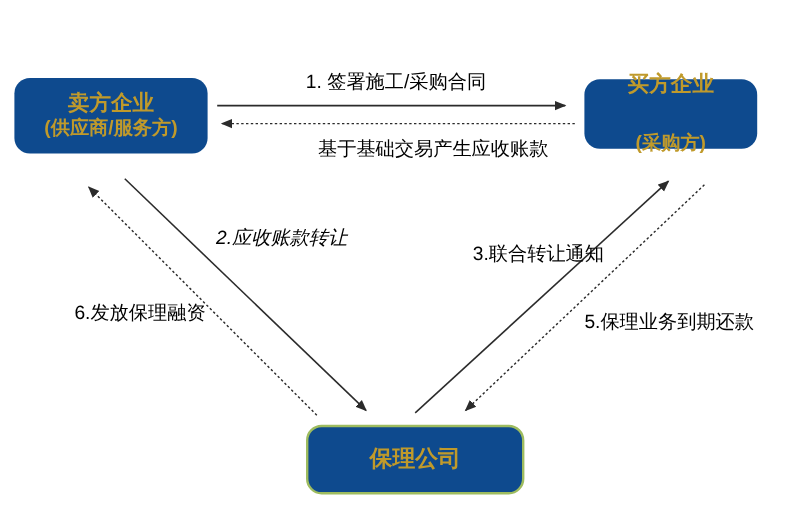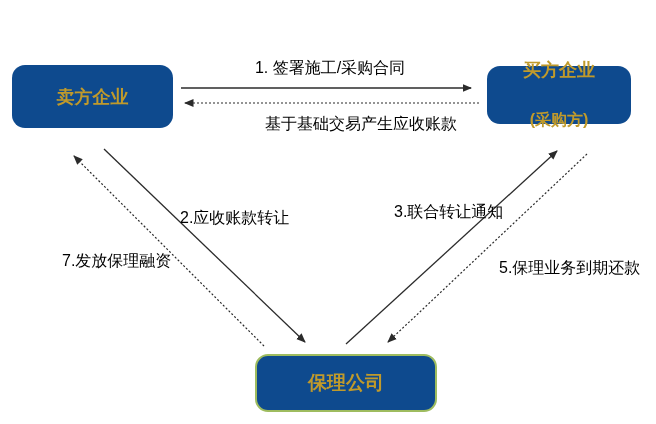--- a/index.html
+++ b/index.html
@@ -57,24 +57,24 @@
   }
   #arrowhead path { fill: var(--arrow, #2b2b2b); }
   .edge-label {
     position: absolute;
     font-size: 16px;
     color: var(--label-text, #000000);
     white-space: nowrap;
   }
   #label-contract    { left: 248px; top: 58px;  width: 164px; text-align: center; }
   #label-receivable  { left: 252px; top: 114px; width: 174px; text-align: center; margin-left: 13px; }
-  #label-transfer    { left: 180px; top: 208px; }
+  #label-transfer    { left: 180px; top: 188px; font-style: italic; }
   #label-notice      { left: 394px; top: 202px; }
   #label-financing   { left: 62px;  top: 251px; }
-  #label-repayment   { left: 487px; top: 258px; margin-left: 12px; }
+  #label-repayment   { left: 487px; top: 258px; }
 </style>
 </head>
 <body>
 
 <div id="diagram">
 
   <svg id="arrow-layer" viewBox="0 0 656 424" xmlns="http://www.w3.org/2000/svg">
     <defs>
       <marker id="arrowhead" markerWidth="10" markerHeight="9" refX="8.5" refY="4.5" orient="auto" markerUnits="userSpaceOnUse">
         <path d="M0,0.6 L9.5,4.5 L0,8.4 Z"></path>
@@ -89,31 +89,32 @@
 
     <line class="edge-dotted" x1="264" y1="346" x2="74" y2="156" marker-end="url(#arrowhead)"></line>
 
     <line class="edge-solid" x1="346" y1="344" x2="557" y2="151" marker-end="url(#arrowhead)"></line>
 
     <line class="edge-dotted" x1="587" y1="154" x2="388" y2="342" marker-end="url(#arrowhead)"></line>
   </svg>
 
   <div class="node" id="node-seller">
     <span class="line1">卖方企业</span>
+    <span class="line2">(供应商/服务方)</span>
   </div>
 
   <div class="node" id="node-buyer">
     <span class="line1">买方企业</span>
     <span class="line2">(采购方)</span>
   </div>
 
   <div class="node" id="node-factor">
     <span>保理公司</span>
   </div>
 
   <div class="edge-label" id="label-contract">1. 签署施工/采购合同</div>
   <div class="edge-label" id="label-receivable">基于基础交易产生应收账款</div>
   <div class="edge-label" id="label-transfer">2.应收账款转让</div>
   <div class="edge-label" id="label-notice">3.联合转让通知</div>
-  <div class="edge-label" id="label-financing">7.发放保理融资</div>
+  <div class="edge-label" id="label-financing">6.发放保理融资</div>
   <div class="edge-label" id="label-repayment">5.保理业务到期还款</div>
 
 </div>
 
 </body></html>

